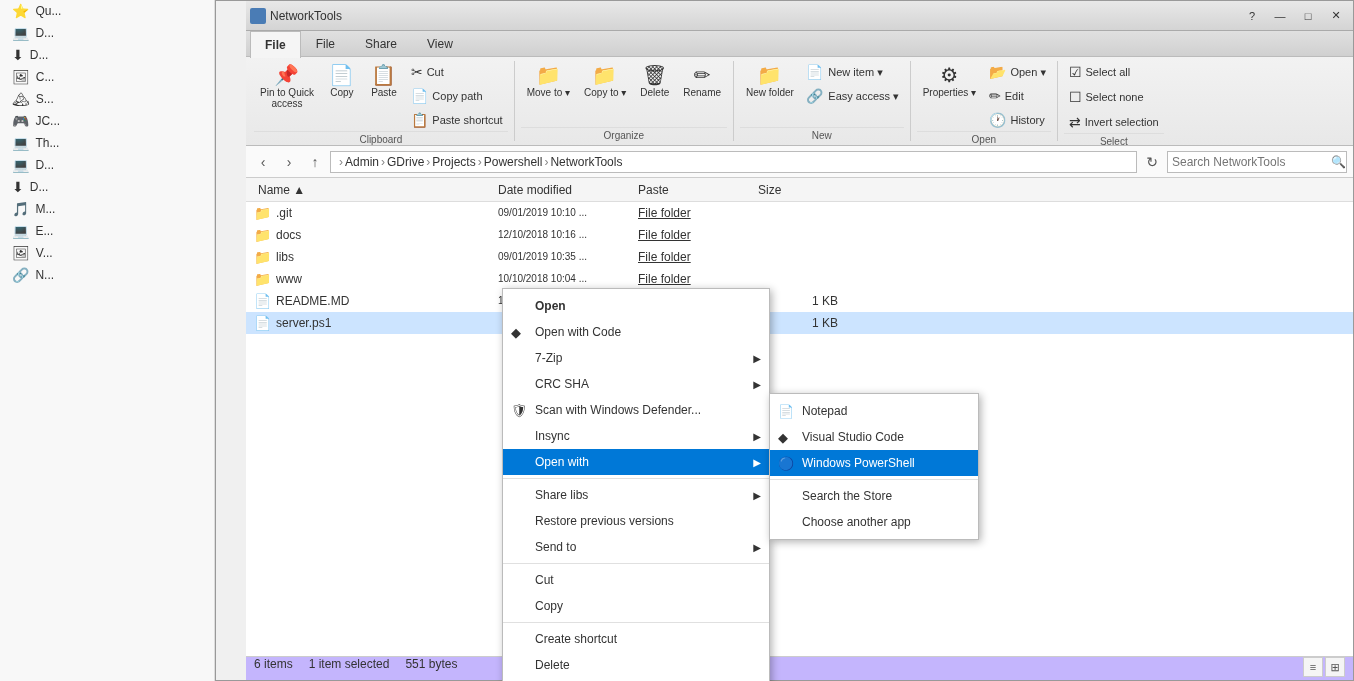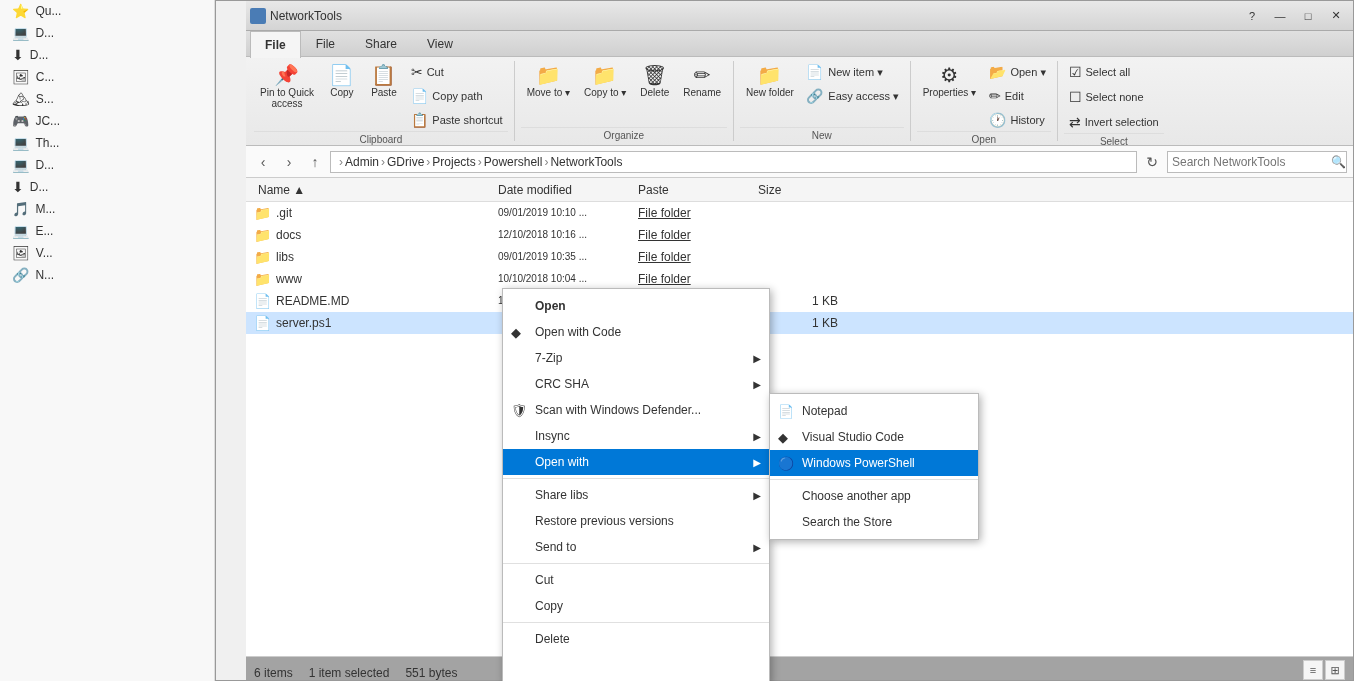--- a/index.html
+++ b/index.html
@@ -169,22 +169,22 @@
     }
     .file-row.selected { background: #cce4ff; }
     .file-icon { width: 18px; margin-right: 4px; font-size: 14px; }
     .file-name { width: 222px; font-size: 12px; color: #333; }
     .file-date { width: 140px; font-size: 10px; color: #333; }
     .file-type { width: 120px; font-size: 12px; color: #333; text-decoration: underline; }
     .file-size { width: 80px; font-size: 12px; color: #333; text-align: right; }
 
     
     .status-bar {
-      height: 24px; background: #a3a3a3; border-top: 1px solid #ccc;
-      display: flex; align-items: flex-end; padding: 0 8px; gap: 16px;
+      height: 24px; background: #c4b5fd; border-top: 1px solid #ccc;
+      display: flex; align-items: flex-start; padding: 0 8px; gap: 16px;
       flex-shrink: 0;
     }
     .status-text { font-size: 12px; color: #333; }
     .view-icons { margin-left: auto; display: flex; gap: 2px; }
     .view-icon-btn {
       width: 20px; height: 20px; border: 1px solid #ccc;
       background: #f5f5f5; cursor: pointer;
       display: flex; align-items: center; justify-content: center;
       font-size: 11px; color: #555;
     }
@@ -591,20 +591,24 @@
       <span class="ctx-icon"></span>
       <span>Cut</span>
     </div>
     <div class="ctx-item">
       <span class="ctx-icon"></span>
       <span>Copy</span>
     </div>
     <div class="ctx-separator"></div>
     <div class="ctx-item">
       <span class="ctx-icon"></span>
+      <span>Create shortcut</span>
+    </div>
+    <div class="ctx-item">
+      <span class="ctx-icon"></span>
       <span>Delete</span>
     </div>
     <div class="ctx-item">
       <span class="ctx-icon"></span>
     </div>
   </div>
 
 <div class="submenu" id="submenu-container">
 <div class="sub-item">
       <span class="sub-icon">📄</span>
@@ -614,19 +618,19 @@
       <span class="sub-icon">◆</span>
       <span>Visual Studio Code</span>
     </div>
     <div class="sub-item highlighted">
       <span class="sub-icon">🔵</span>
       <span>Windows PowerShell</span>
     </div>
     <div class="sub-separator"></div>
     <div class="sub-item">
       <span class="sub-icon"></span>
-      <span>Choose another app</span>
+      <span>Search the Store</span>
     </div>
     <div class="sub-item">
       <span class="sub-icon"></span>
-      <span>Search the Store</span>
+      <span>Choose another app</span>
     </div>
   </div>
 
 </body></html>

